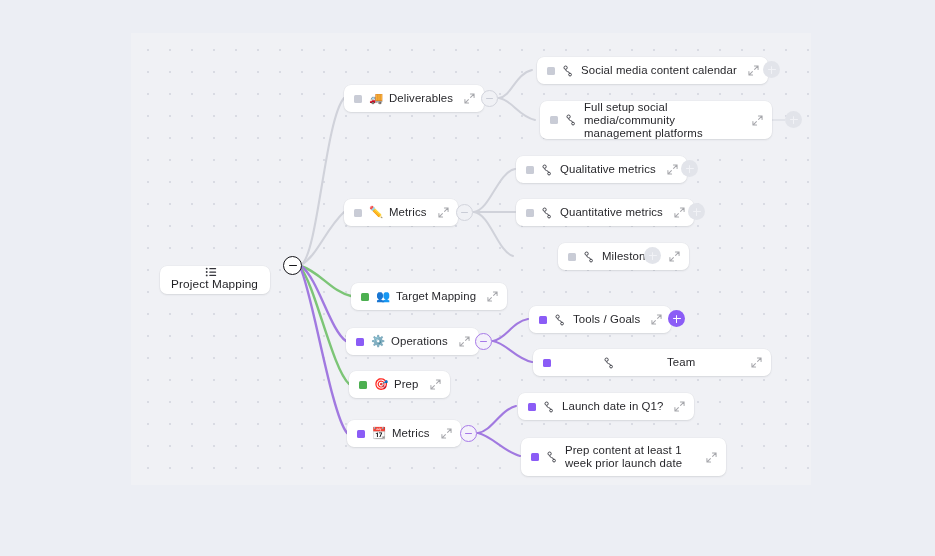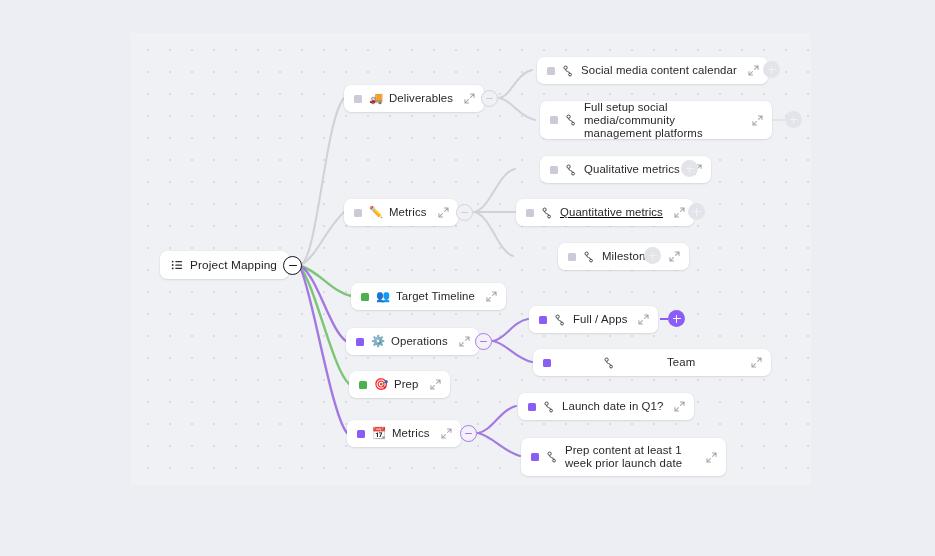--- a/index.html
+++ b/index.html
@@ -176,21 +176,21 @@
     <path d="M478 433 C 492 436, 504 452, 520 456" fill="none" stroke="#a179e0" stroke-width="2.1" stroke-linecap="round"></path>
 
     <path d="M750 70 L 763 70" stroke="#e2e4ea" stroke-width="2"></path>
     <path d="M772 120 L 785 120" stroke="#e2e4ea" stroke-width="2"></path>
     <path d="M668 169 L 681 169" stroke="#e2e4ea" stroke-width="2"></path>
     <path d="M676 212 L 688 212" stroke="#e2e4ea" stroke-width="2"></path>
     <path d="M631 256 L 644 256" stroke="#e2e4ea" stroke-width="2"></path>
     <path d="M660 319 L 668 319" stroke="#8b5cf6" stroke-width="2"></path>
   </svg>
 
-  <div class="node" id="node-root" style="left:160px; top:251px;">
+  <div class="node" id="node-root" style="left:160px; top:266px;flex-direction:column;">
     <span class="glyph">
       <svg width="12" height="12" viewBox="0 0 14 14">
         <circle cx="2" cy="3" r="1.1" fill="#33333a"></circle>
         <circle cx="2" cy="7" r="1.1" fill="#33333a"></circle>
         <circle cx="2" cy="11" r="1.1" fill="#33333a"></circle>
         <rect x="5" y="2.3" width="8" height="1.5" rx=".6" fill="#33333a"></rect>
         <rect x="5" y="6.3" width="8" height="1.5" rx=".6" fill="#33333a"></rect>
         <rect x="5" y="10.3" width="8" height="1.5" rx=".6" fill="#33333a"></rect>
       </svg>
     </span>
@@ -267,21 +267,21 @@
       <svg width="11" height="11" viewBox="0 0 12 12">
         <path d="M11 1 L7 1 M11 1 L11 5 M11 1 L7.2 4.8" stroke="#6f7078" stroke-width="1.1" fill="none" stroke-linecap="round"></path>
         <path d="M1 11 L5 11 M1 11 L1 7 M1 11 L4.8 7.2" stroke="#6f7078" stroke-width="1.1" fill="none" stroke-linecap="round"></path>
       </svg>
     </span>
   </div>
   <div class="toggle grey" style="left:456px; top:204px;">
     <span class="bar"></span>
   </div>
 
-  <div class="node" style="left:540px; top:156px;align-items:center;">
+  <div class="node" style="left:516px; top:156px;align-items:center;">
     <span class="bullet" style="background:#c9ccd6;"></span>
     <span class="glyph">
       <svg width="12" height="12" viewBox="0 0 14 14">
         <circle cx="4.2" cy="3.1" r="1.9" fill="none" stroke="#45464e" stroke-width="1.15"></circle>
         <path d="M4.2 5.1 C 4.2 8.6, 9 7.2, 9 9.8" fill="none" stroke="#45464e" stroke-width="1.15"></path>
         <circle cx="9.4" cy="11.2" r="1.6" fill="none" stroke="#45464e" stroke-width="1.15"></circle>
       </svg>
     </span>
     <span class="label">Qualitative metrics</span>
     <span class="expand-icon">
@@ -289,21 +289,21 @@
         <path d="M11 1 L7 1 M11 1 L11 5 M11 1 L7.2 4.8" stroke="#6f7078" stroke-width="1.1" fill="none" stroke-linecap="round"></path>
         <path d="M1 11 L5 11 M1 11 L1 7 M1 11 L4.8 7.2" stroke="#6f7078" stroke-width="1.1" fill="none" stroke-linecap="round"></path>
       </svg>
     </span>
   </div>
   <div class="addbtn ghost" style="left:681px; top:160px;">
     <span class="pl"></span>
       <span class="pv"></span>
   </div>
 
-  <div class="node" style="left:516px; top:199px;text-decoration:underline;">
+  <div class="node" style="left:516px; top:199px;">
     <span class="bullet" style="background:#c9ccd6;"></span>
     <span class="glyph">
       <svg width="12" height="12" viewBox="0 0 14 14">
         <circle cx="4.2" cy="3.1" r="1.9" fill="none" stroke="#45464e" stroke-width="1.15"></circle>
         <path d="M4.2 5.1 C 4.2 8.6, 9 7.2, 9 9.8" fill="none" stroke="#45464e" stroke-width="1.15"></path>
         <circle cx="9.4" cy="11.2" r="1.6" fill="none" stroke="#45464e" stroke-width="1.15"></circle>
       </svg>
     </span>
     <span class="label">Quantitative metrics</span>
     <span class="expand-icon">
@@ -336,21 +336,21 @@
     </span>
   </div>
   <div class="addbtn ghost" style="left:644px; top:247px;">
     <span class="pl"></span>
       <span class="pv"></span>
   </div>
 
   <div class="node" style="left:351px; top:283px;">
     <span class="bullet" style="background:#4caf50;"></span>
     <span class="emoji">👥</span>
-    <span class="label">Target Timeline</span>
+    <span class="label">Target Mapping</span>
     <span class="expand-icon">
       <svg width="11" height="11" viewBox="0 0 12 12">
         <path d="M11 1 L7 1 M11 1 L11 5 M11 1 L7.2 4.8" stroke="#6f7078" stroke-width="1.1" fill="none" stroke-linecap="round"></path>
         <path d="M1 11 L5 11 M1 11 L1 7 M1 11 L4.8 7.2" stroke="#6f7078" stroke-width="1.1" fill="none" stroke-linecap="round"></path>
       </svg>
     </span>
   </div>
 
   <div class="node" style="left:346px; top:328px;">
     <span class="bullet" style="background:#8b5cf6;"></span>
@@ -369,21 +369,21 @@
 
   <div class="node" style="left:529px; top:306px;">
     <span class="bullet" style="background:#8b5cf6;"></span>
     <span class="glyph">
       <svg width="12" height="12" viewBox="0 0 14 14">
         <circle cx="4.2" cy="3.1" r="1.9" fill="none" stroke="#45464e" stroke-width="1.15"></circle>
         <path d="M4.2 5.1 C 4.2 8.6, 9 7.2, 9 9.8" fill="none" stroke="#45464e" stroke-width="1.15"></path>
         <circle cx="9.4" cy="11.2" r="1.6" fill="none" stroke="#45464e" stroke-width="1.15"></circle>
       </svg>
     </span>
-    <span class="label">Full / Apps</span>
+    <span class="label">Tools / Goals</span>
     <span class="expand-icon">
       <svg width="11" height="11" viewBox="0 0 12 12">
         <path d="M11 1 L7 1 M11 1 L11 5 M11 1 L7.2 4.8" stroke="#6f7078" stroke-width="1.1" fill="none" stroke-linecap="round"></path>
         <path d="M1 11 L5 11 M1 11 L1 7 M1 11 L4.8 7.2" stroke="#6f7078" stroke-width="1.1" fill="none" stroke-linecap="round"></path>
       </svg>
     </span>
   </div>
   <div class="addbtn solid" style="left:668px; top:310px;">
     <span class="pl"></span>
       <span class="pv"></span>

